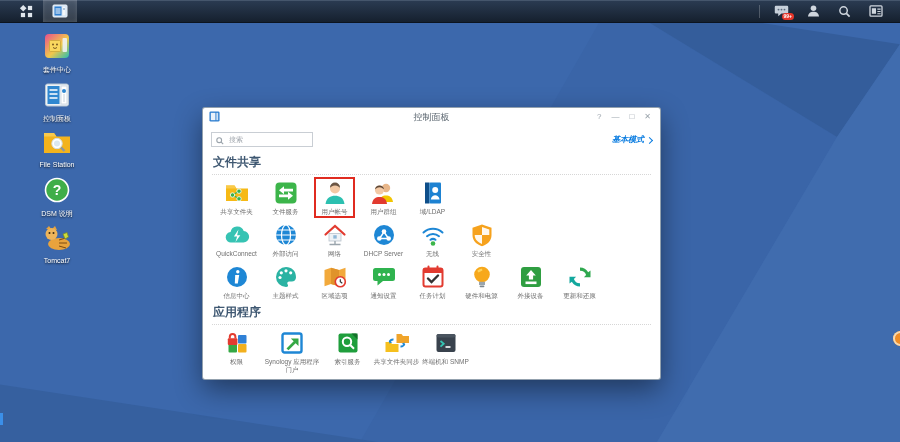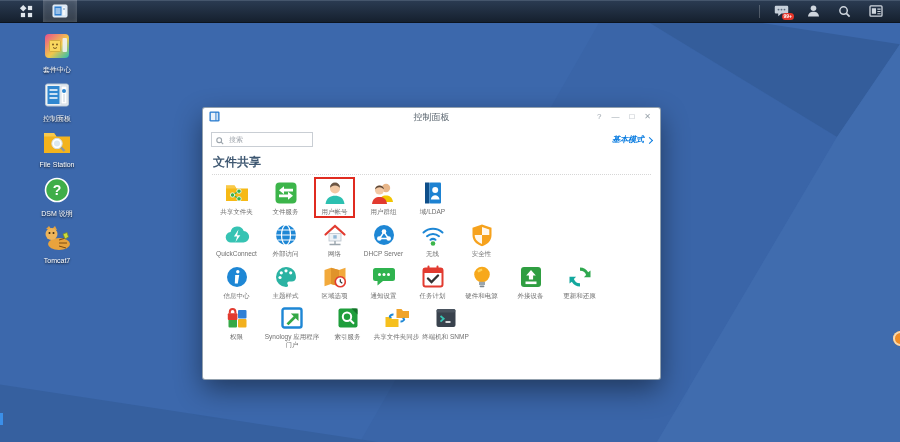--- a/index.html
+++ b/index.html
@@ -467,20 +467,21 @@
                 <path fill="#2fa84f" d="M13 3.5a9.5 9.5 0 018.2 4.7l2.3-1.6v6.6h-6.6l2.2-2.3A6.3 6.3 0 0013 6.7z"></path>
                 <path fill="#13a89e" d="M13 22.5a9.5 9.5 0 01-8.2-4.7l-2.3 1.6v-6.6h6.6l-2.2 2.3A6.3 6.3 0 0013 19.3z"></path>
               </svg>
             </span>
             <span class="lbl">更新和还原</span>
           </div>
         </div>
       </div>
 
       <div class="section">
+        <div class="section-header">应用程序</div>
         <div class="row">
           <div class="cell">
             <span class="ic">
               <svg width="26" height="26" viewBox="0 0 26 26">
                 <rect x="14" y="5" width="8.5" height="8.5" rx="1" fill="#2f80d6"></rect>
                 <rect x="4.5" y="14" width="8.5" height="8.5" rx="1" fill="#35a845"></rect>
                 <rect x="14" y="14" width="8.5" height="8.5" rx="1" fill="#f2b01e"></rect>
                 <path fill="none" stroke="#e23b30" stroke-width="2" d="M5.8 8.5V6.8a2.8 2.8 0 015.6 0v1.7"></path>
                 <rect x="3.8" y="8.2" width="9.6" height="6.8" rx="1" fill="#e23b30"></rect>
               </svg>

